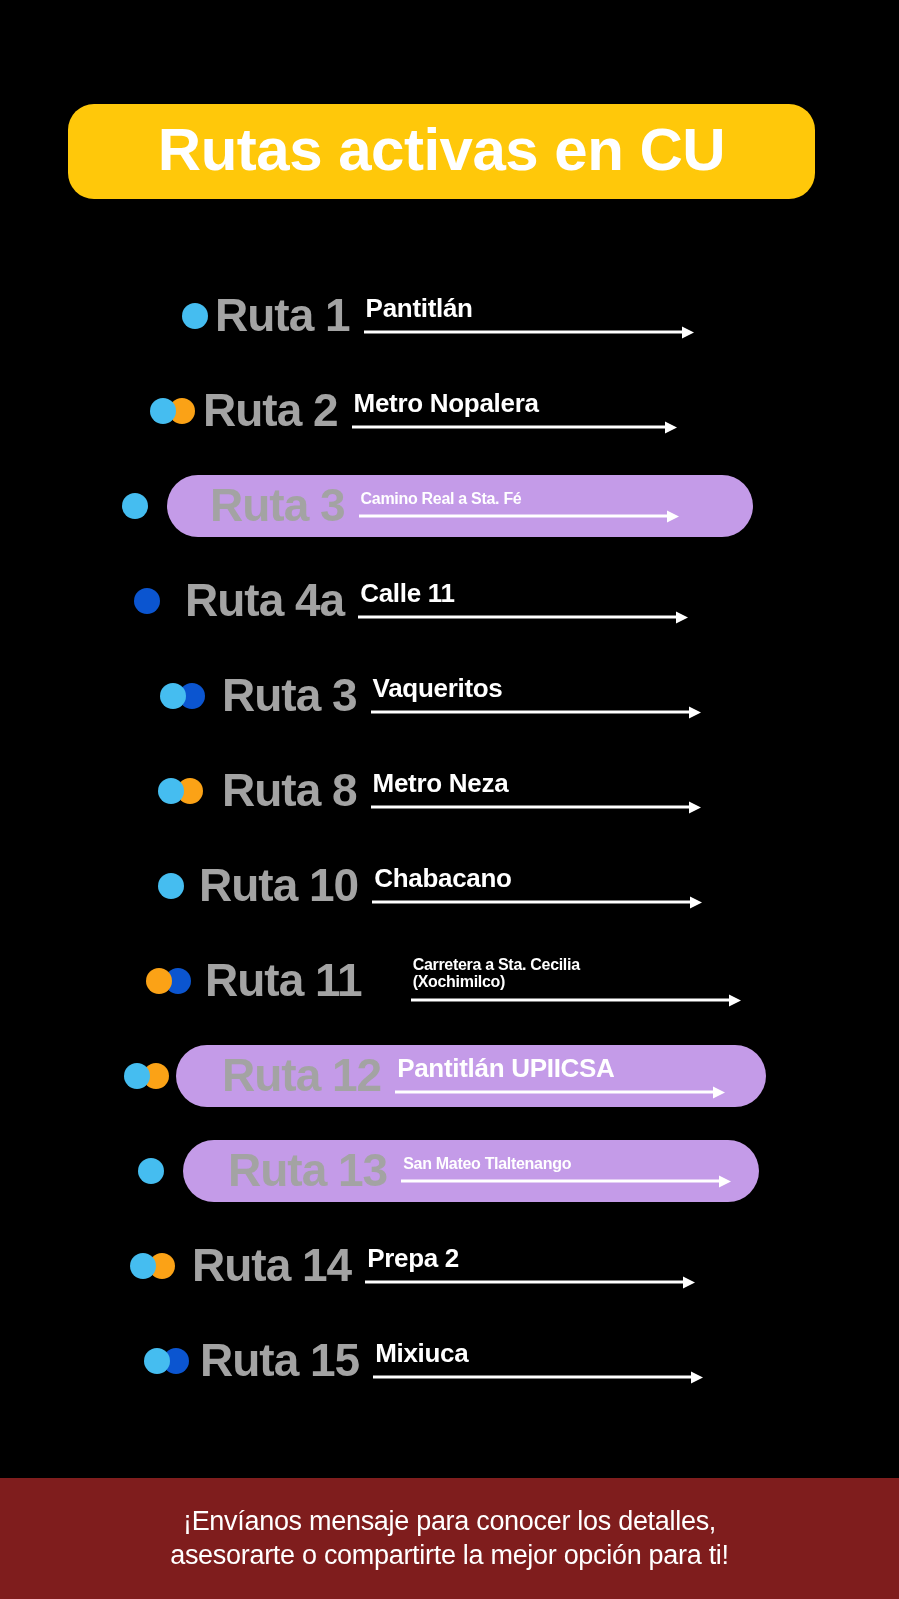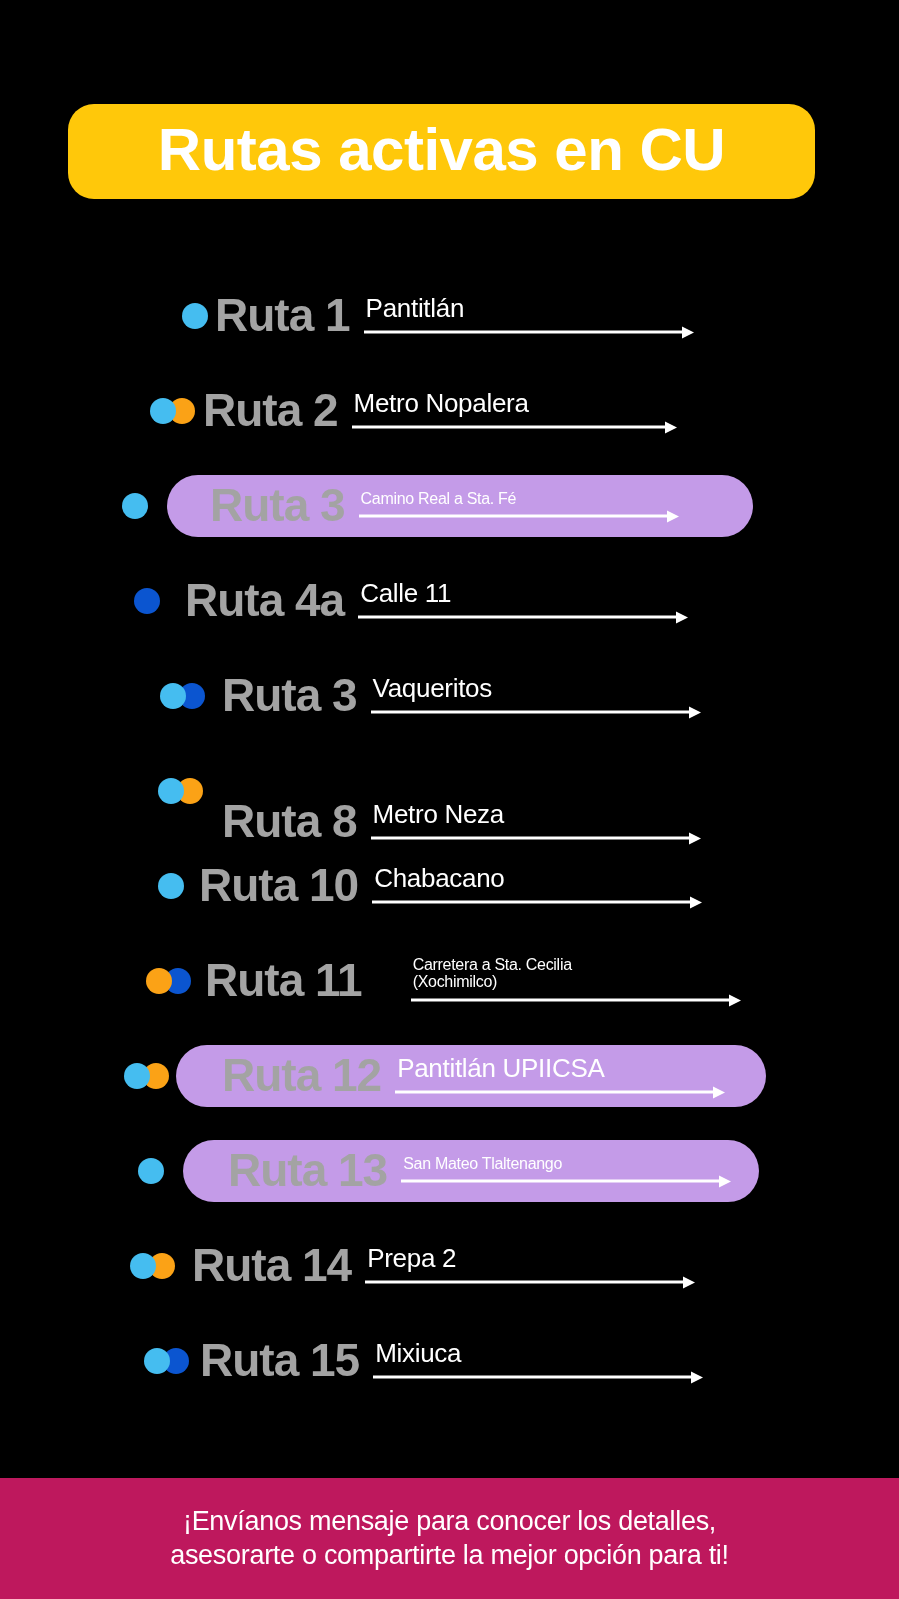--- a/index.html
+++ b/index.html
@@ -91,20 +91,21 @@
     letter-spacing:-1px;
     white-space:nowrap;
     line-height:1;
     padding-bottom:3px;
   }
   .dest-wrap {
     margin-left:14px;
     display:flex;
     flex-direction:column;
     justify-content:flex-end;
+    font-weight:bold;
   }
   .dest-text {
     color:#ffffff;
     font-size:26px;
     line-height:1.04;
     white-space:nowrap;
     letter-spacing:-0.3px;
     padding-left:2px;
   }
   .dest-text.small { font-size:16px; }
@@ -126,21 +127,21 @@
     border-top:6px solid transparent;
     border-bottom:6px solid transparent;
     border-left:12px solid #ffffff;
   }
 
   
   .footer {
     position:absolute;
     left:0; top:1478px;
     width:899px; height:121px;
-    background:#be185d;
+    background:#7f1d1d;
     display:flex;
     flex-direction:column;
     align-items:center;
     justify-content:center;
   }
   .footer-line {
     color:#ffffff;
     font-size:27px;
     line-height:1.25;
     letter-spacing:-0.3px;
@@ -233,21 +234,21 @@
               <span class="head" style="left: 318px;"></span>
             </div>
           </div>
         </div>
       </div>
       <div class="route-row">
         <div class="dots" style="left: 158px;">
           <span class="dot blue first"></span>
           <span class="dot orange"></span>
         </div>
-        <div class="route-body" style="left: 222px; margin-top: 31px;">
+        <div class="route-body" style="left: 222px;">
           <div class="route-label">Ruta 8</div>
           <div class="dest-wrap">
             <div class="dest-text">Metro Neza</div>
             <div class="arrow" style="width: 330px;">
               <span class="shaft" style="width: 320px;"></span>
               <span class="head" style="left: 318px;"></span>
             </div>
           </div>
         </div>
       </div>

